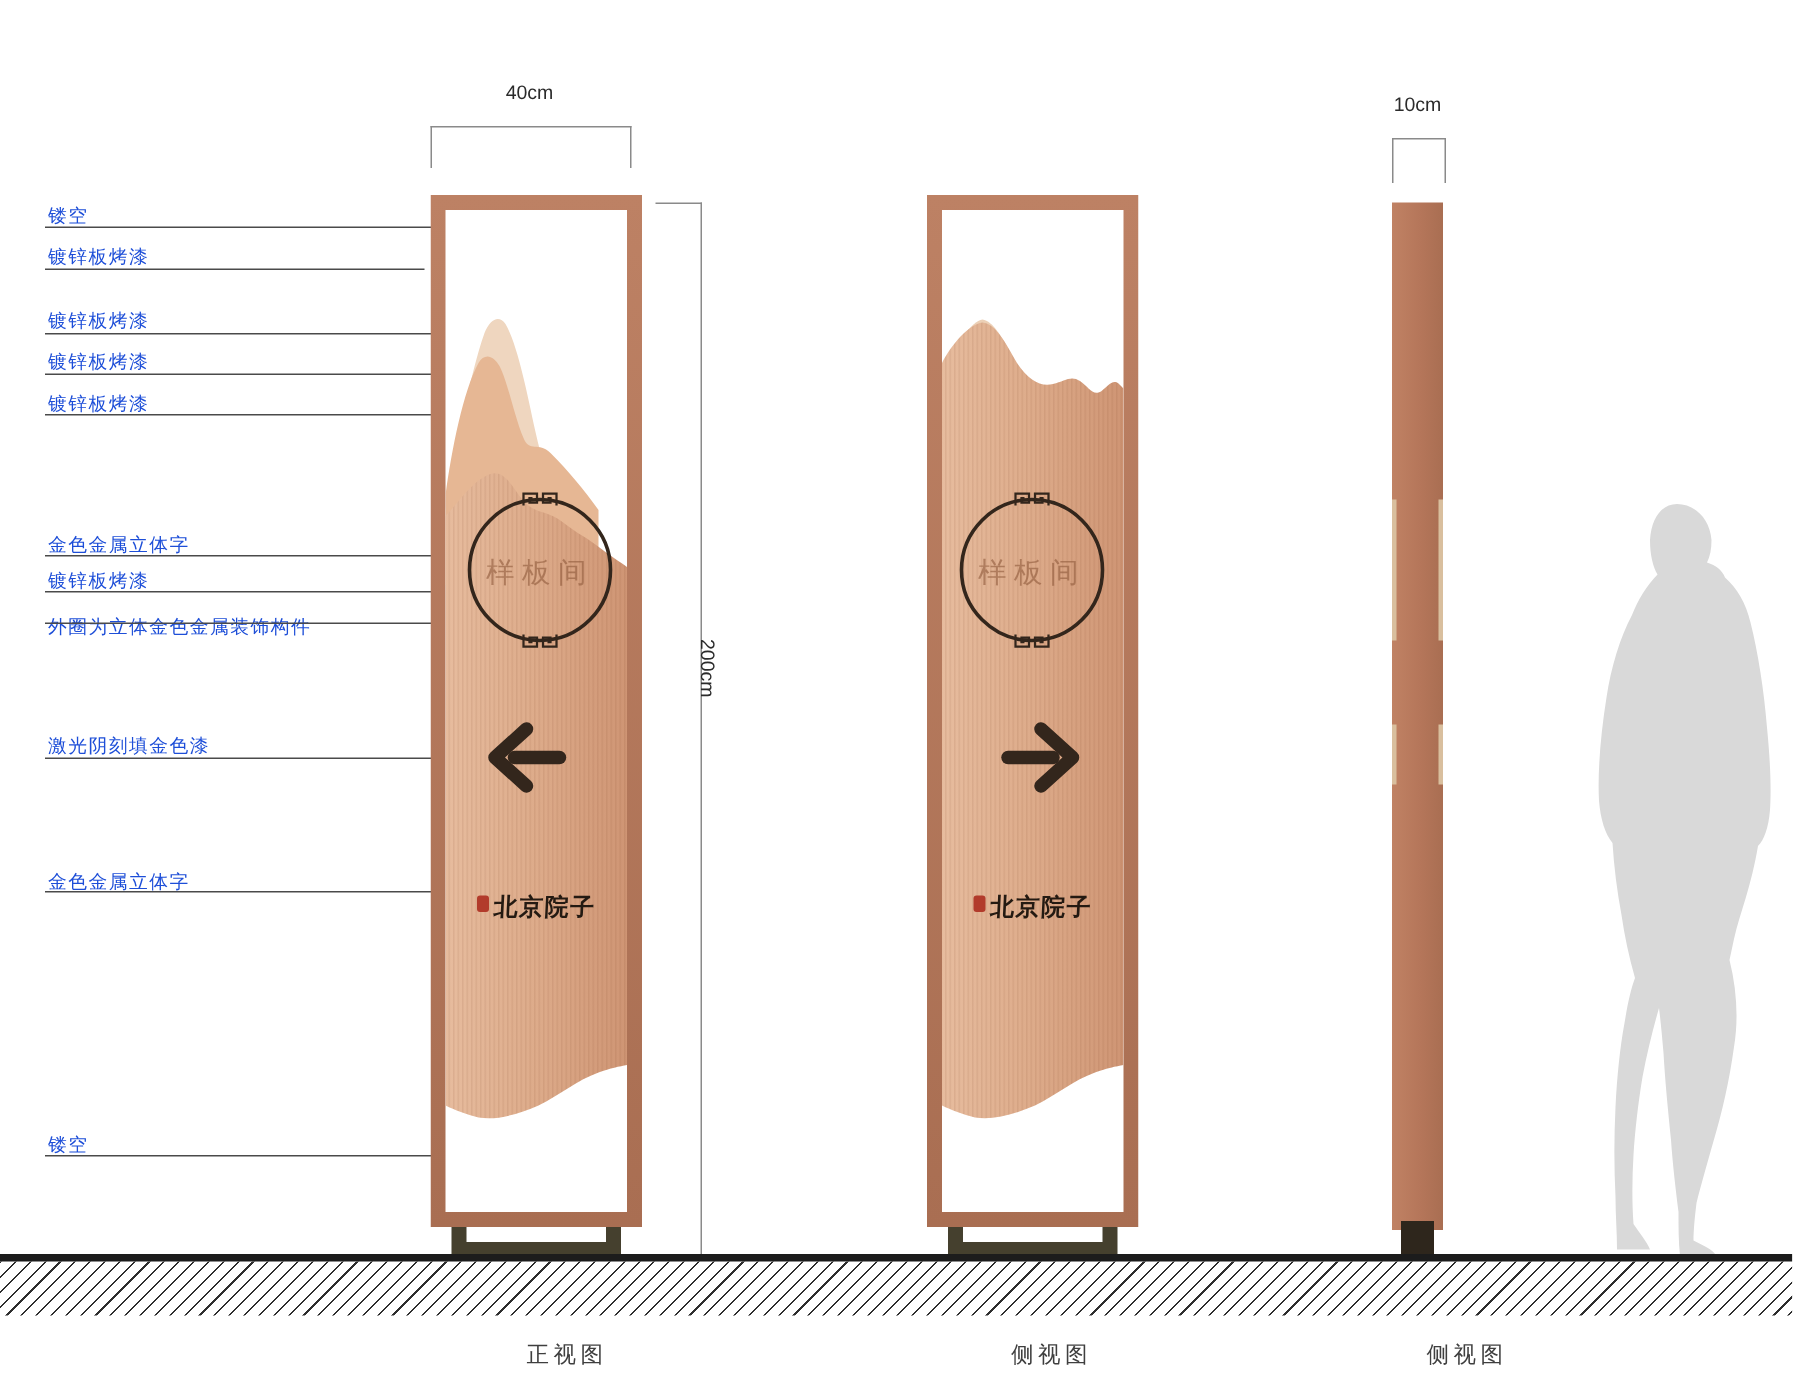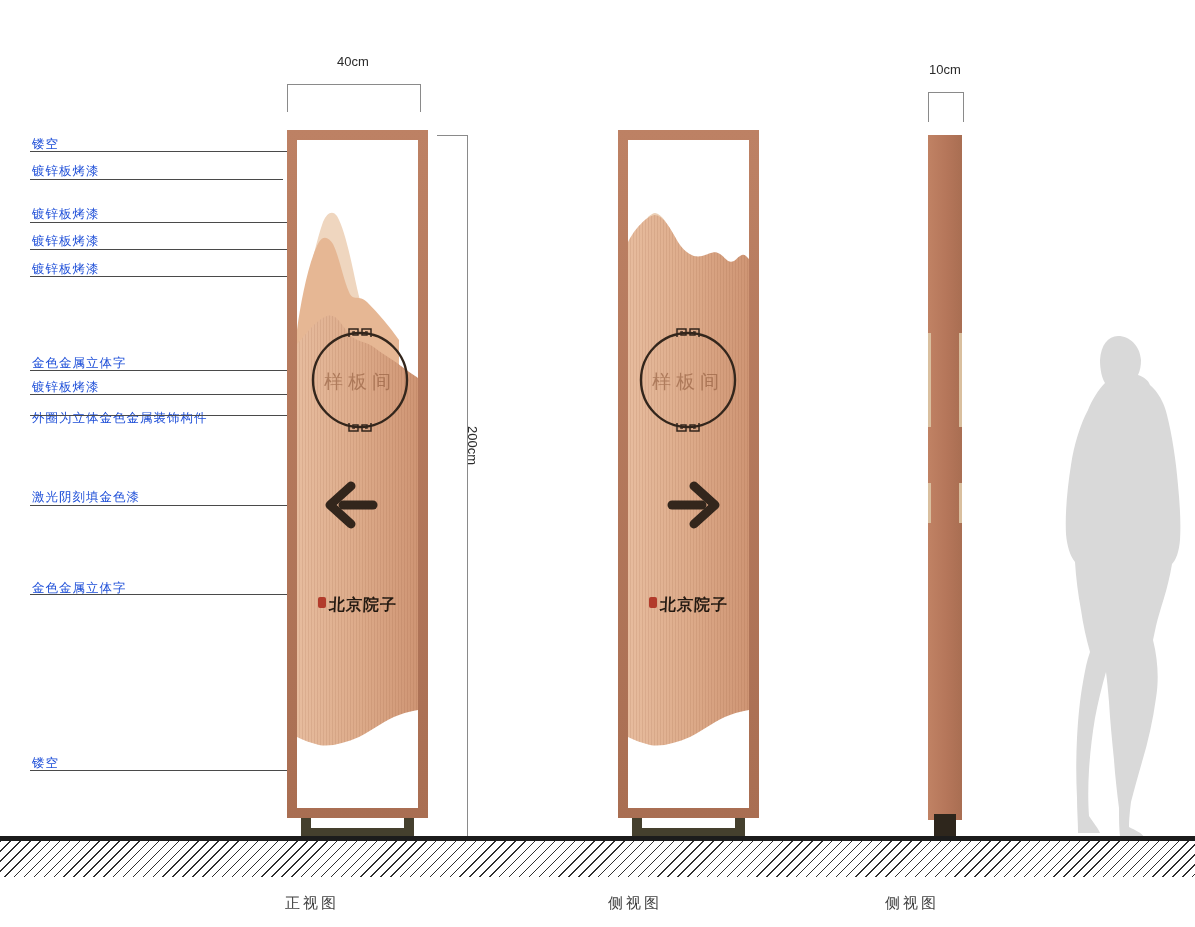--- a/index.html
+++ b/index.html
@@ -11,21 +11,21 @@
     position:absolute;left:32px;font-size:12.5px;color:#1d4ed8;letter-spacing:1px;white-space:nowrap;
   }
   .leader{
     position:absolute;left:30px;height:1px;background:#4a4a4a;
   }
   .dim-text{
     position:absolute;font-size:13px;color:#2b2b2b;text-align:center;
   }
   .dim-line{position:absolute;background:#8a8a8a;}
   .caption{
-    position:absolute;top:894px;width:120px;text-align:left;font-size:15px;color:#3f3f3f;letter-spacing:3px;
+    position:absolute;top:894px;width:120px;text-align:right;font-size:15px;color:#3f3f3f;letter-spacing:3px;
   }
   .circle-text{
     position:absolute;width:120px;text-align:center;font-size:19px;letter-spacing:5px;
     color:rgba(146,92,62,0.62);top:369px;
   }
   .brand-row{
     position:absolute;width:121px;top:595px;text-align:center;white-space:nowrap;
   }
   .brand-text{
     font-size:16px;font-weight:bold;color:#241a12;letter-spacing:1px;

